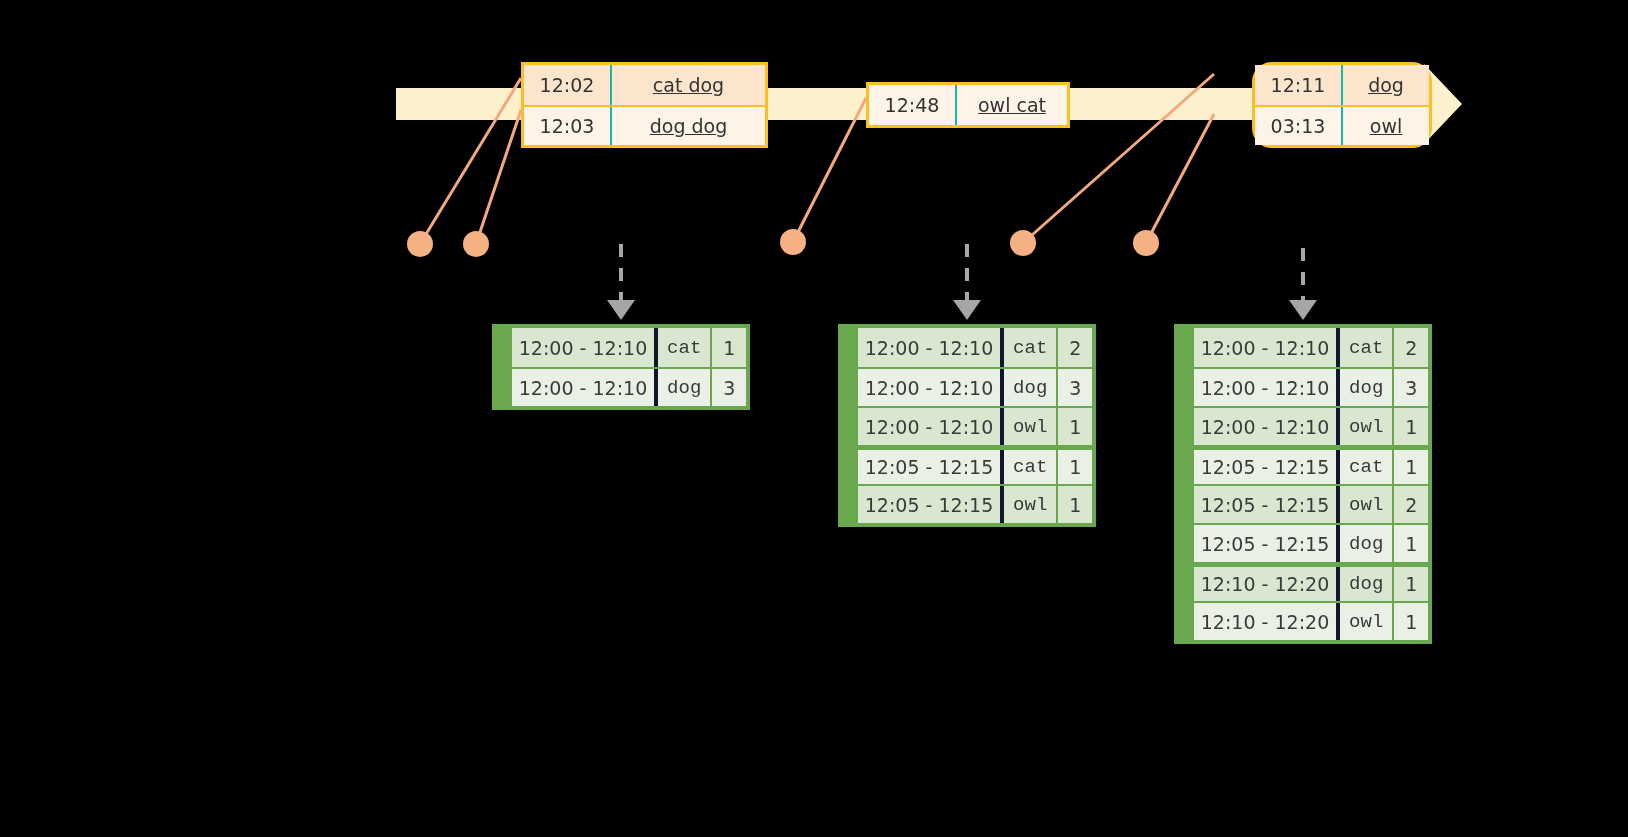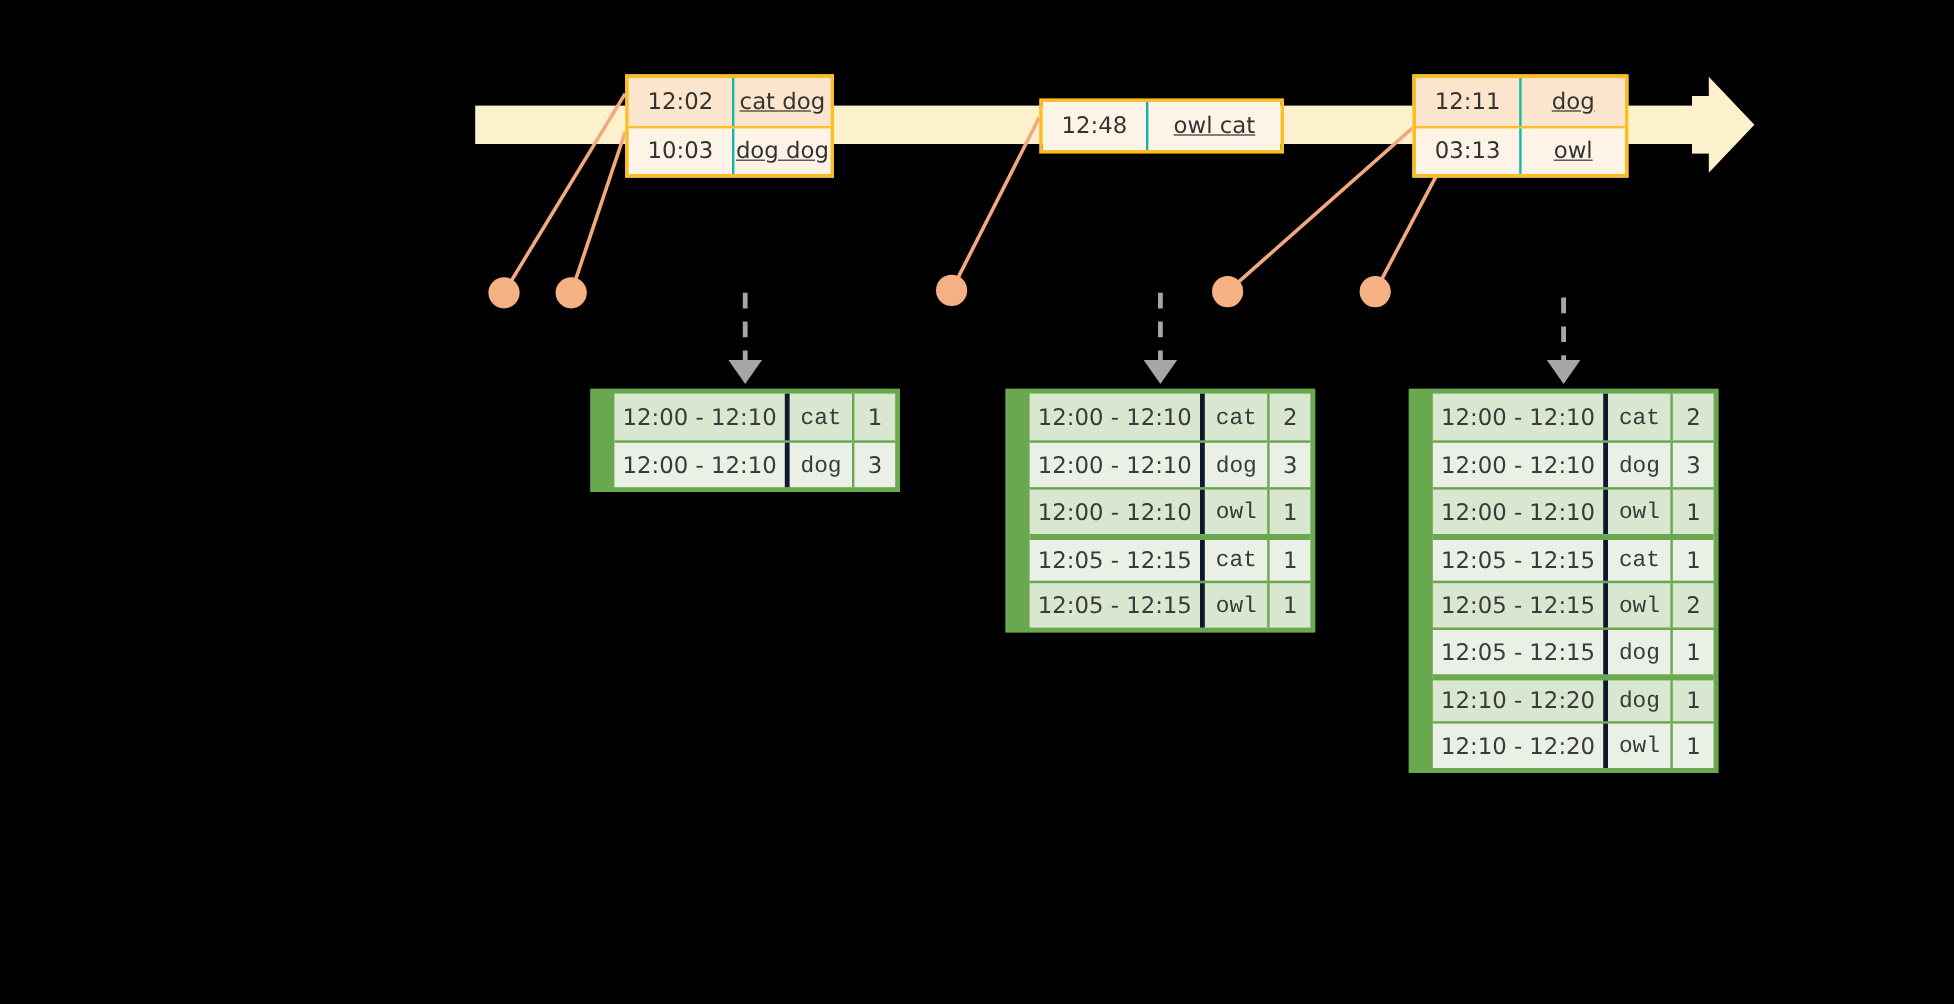--- a/index.html
+++ b/index.html
@@ -42,23 +42,23 @@
   .evt .row.shade{background:#fce5cd;}
   .evt .row.plain{background:#fdf3e7;}
   .evt .cell{
     display:flex;align-items:center;justify-content:center;
     font-size:19px;color:#333;box-sizing:border-box;
     white-space:nowrap;
   }
   .evt .cell.time{width:86px;}
   .evt .cell.words{flex:1;border-left:2px solid #14b8a6;padding:0 0;text-decoration:underline;}
 
-  #evt-a{left:521px;top:62px;width:174px;}
+  #evt-a{left:521px;top:62px;width:247px;}
   #evt-b{left:866px;top:82px;width:204px;}
-  #evt-c{left:1177px;top:62px;width:180px;}
+  #evt-c{left:1252px;top:62px;width:180px;border-radius:20px;}
 
   
   svg.links{position:absolute;left:0;top:0;width:1628px;height:837px;pointer-events:none;}
 
   
   .rtable{
     position:absolute;
     border:4px solid #6aa84f;
     box-sizing:border-box;
     background:#6aa84f;
@@ -123,21 +123,21 @@
       <polygon points="1289,300 1317,300 1303,320"></polygon>
     </g>
   </svg>
 
   <div class="evt" id="evt-a">
     <div class="row shade">
       <div class="cell time">12:02</div>
       <div class="cell words">cat dog</div>
     </div>
     <div class="row plain">
-      <div class="cell time">10:03</div>
+      <div class="cell time">12:03</div>
       <div class="cell words">dog dog</div>
     </div>
   </div>
 
   <div class="evt" id="evt-b">
     <div class="row plain">
       <div class="cell time">12:48</div>
       <div class="cell words">owl cat</div>
     </div>
   </div>

